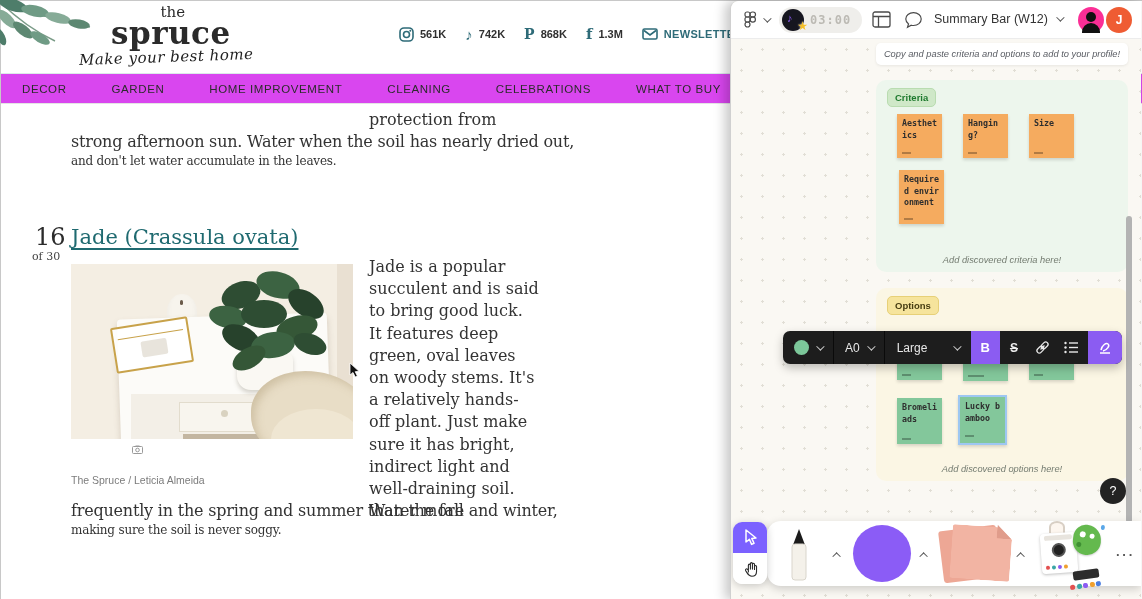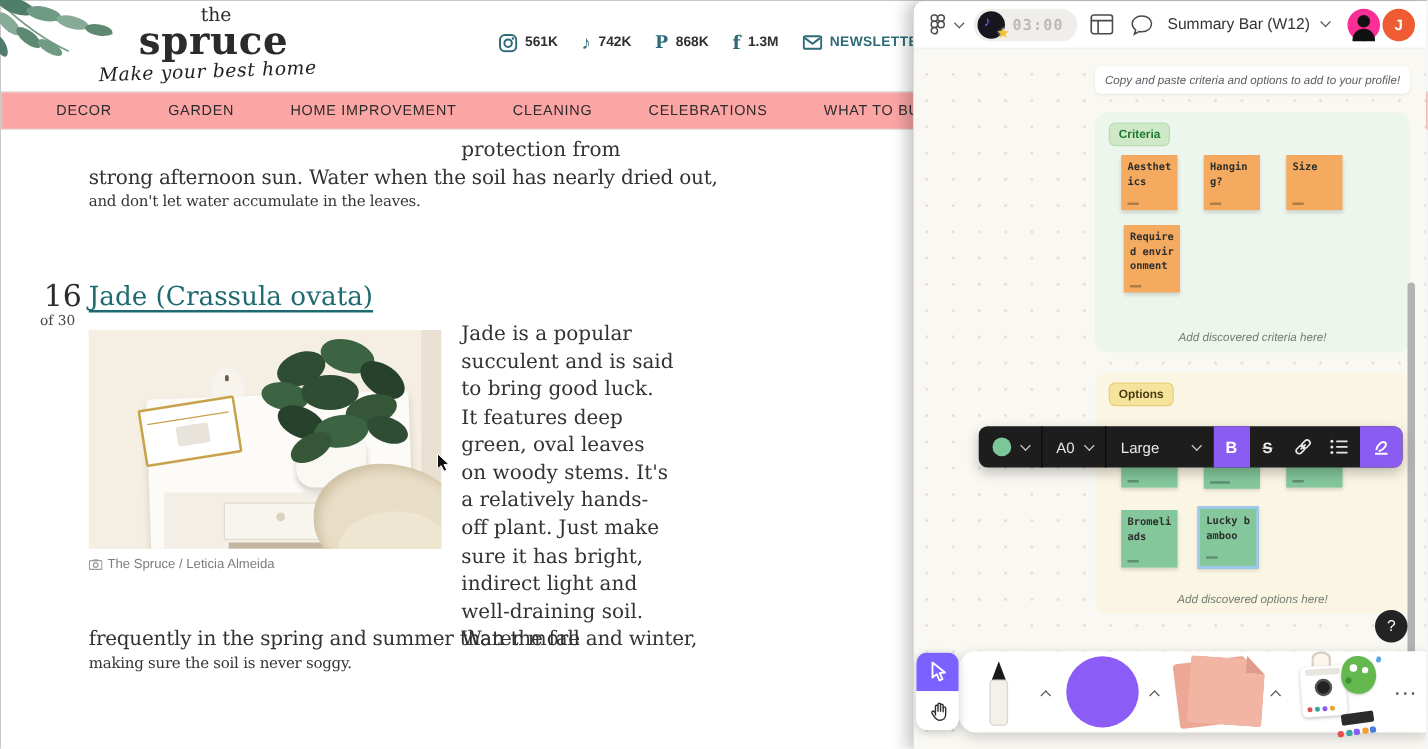--- a/index.html
+++ b/index.html
@@ -13,37 +13,37 @@
   .leaves { position:absolute; top:-4px; left:-6px; }
   .logo-block { position:absolute; left:110px; top:4px; font-family:"DejaVu Serif", serif; color:#2b2b2b; }
   .logo-the { font-size:15px; margin-left:4px; line-height:14px; }
   .logo-name { font-size:31px; font-weight:700; line-height:28px; letter-spacing:.5px; }
   .logo-tagline { position:absolute; left:78px; top:47px; font-family:"DejaVu Serif", serif; font-style:italic;
                   font-size:15px; color:#222; transform:rotate(-2deg); letter-spacing:.5px; white-space:nowrap; }
   .social-row { position:absolute; left:398px; top:24px; display:flex; align-items:center; gap:19px; }
   .social-item { display:flex; align-items:center; gap:6px; font-size:11px; font-weight:bold; color:#303030; }
   .social-item .ticon { color:#2E6B78; display:flex; align-items:center; }
   .newsletters { color:#2E6B78; letter-spacing:.3px; }
-  .sp-nav { position:absolute; top:72px; left:0; width:100%; height:31px; background:#fca5a5;
+  .sp-nav { position:absolute; top:72px; left:0; width:100%; height:31px; background:#d946ef;
             border-top:1px solid #dcEAea; border-bottom:1px solid #e4e4e4;
-            display:flex; align-items:center; gap:45px; padding-left:44px; }
+            display:flex; align-items:center; gap:45px; padding-left:21px; }
   .sp-nav span { font-size:11.5px; letter-spacing:.6px; color:#2c2c2c; white-space:nowrap; cursor:pointer; }
 
   .sp-article { position:absolute; top:103px; left:0; width:740px; bottom:0; background:#fff;
                 font-family:"DejaVu Serif", serif; color:#333; }
   .frag { position:absolute; left:368px; top:6px; font-size:16px; }
   .introl1 { position:absolute; left:70px; top:28px; font-size:16px; white-space:nowrap; letter-spacing:-.2px; }
   .introl2 { position:absolute; left:70px; top:50px; font-size:12px; white-space:nowrap; letter-spacing:-.2px; }
   .slide-num { position:absolute; left:34px; top:119px; font-size:24px; color:#2b2b2b; }
   .slide-of  { position:absolute; left:31px; top:146px; font-size:11px; color:#444; }
   .jade-heading { position:absolute; left:70px; top:121px; font-size:21px; color:#1F6A70;
                   text-decoration:underline; text-underline-offset:4px; cursor:pointer; }
   .figure { position:absolute; left:70px; top:160px; width:282px; height:175px; background:#f2ebdf; overflow:hidden; }
   .caption { position:absolute; left:70px; top:341px; font-family:"Liberation Sans", sans-serif;
-             font-size:10.5px; color:#7c7c7c; display:flex; align-items:center; gap:4px; }
+             font-size:10.5px; color:#7c7c7c; display:flex; align-items:center; gap:20px;flex-direction:column; }
   .body-side { position:absolute; left:368px; top:152px; width:170px; font-size:16px; line-height:22.2px; }
   .body-rest1 { position:absolute; left:70px; top:397px; font-size:16px; white-space:nowrap; letter-spacing:-.2px; }
   .body-rest2 { position:absolute; left:70px; top:419px; font-size:12px; white-space:nowrap; letter-spacing:-.2px; }
   .article-cursor { position:absolute; left:348px; top:258px; }
 
   
   .ph-wall { position:absolute; inset:0; background:#f4eee3; }
   .ph-wall-r { position:absolute; right:0; top:0; width:16px; height:100%; background:#e9e0d2; }
   .ph-table { position:absolute; left:48px; top:52px; width:210px; height:130px; background:#fcfbf8;
               transform:rotate(-2deg); border-radius:4px; box-shadow:0 4px 6px rgba(120,100,80,.25); }
@@ -66,21 +66,21 @@
                 border-radius:45% 55% 30% 50%; box-shadow:inset 4px 4px 8px rgba(160,140,100,.35); }
   .ph-blanket2 { position:absolute; right:-8px; bottom:-30px; width:90px; height:60px; background:#efe6d2;
                  border-radius:50%; }
 
   
   .figjam { position:absolute; top:0; right:0; width:411px; height:599px; background:#FAF8F3;
             border-radius:8px 0 0 0; box-shadow:-5px 0 12px rgba(0,0,0,.22); overflow:hidden;
             border-left:1px solid #d0d0d0; }
   .fj-topbar { position:absolute; top:0; left:0; width:100%; height:38px; background:#fff;
                border-bottom:1px solid #ececec; border-radius:8px 0 0 0; z-index:7; }
-  .fj-canvas { position:absolute; top:48px; left:0; width:100%; bottom:0; background:#FAF8F3;
+  .fj-canvas { position:absolute; top:38px; left:0; width:100%; bottom:0; background:#FAF8F3;
                background-image:radial-gradient(#e1ded5 1px, transparent 1.2px); background-size:21px 21px; }
 
   .chev { display:inline-block; width:6px; height:6px; border-right:1.5px solid #888; border-bottom:1.5px solid #888;
           transform:rotate(45deg) translateY(-2px); }
   .chev.up { transform:rotate(-135deg) translateY(-2px); }
   .chev.dark { border-color:#555; }
   .chev.light { border-color:#cfcfcf; }
 
   .fj-logo { position:absolute; left:13px; top:10px; display:flex; align-items:center; gap:6px; cursor:pointer; }
   .fj-timer { position:absolute; left:48px; top:6px; width:83px; height:26px; background:#efeeeb; border-radius:14px;

